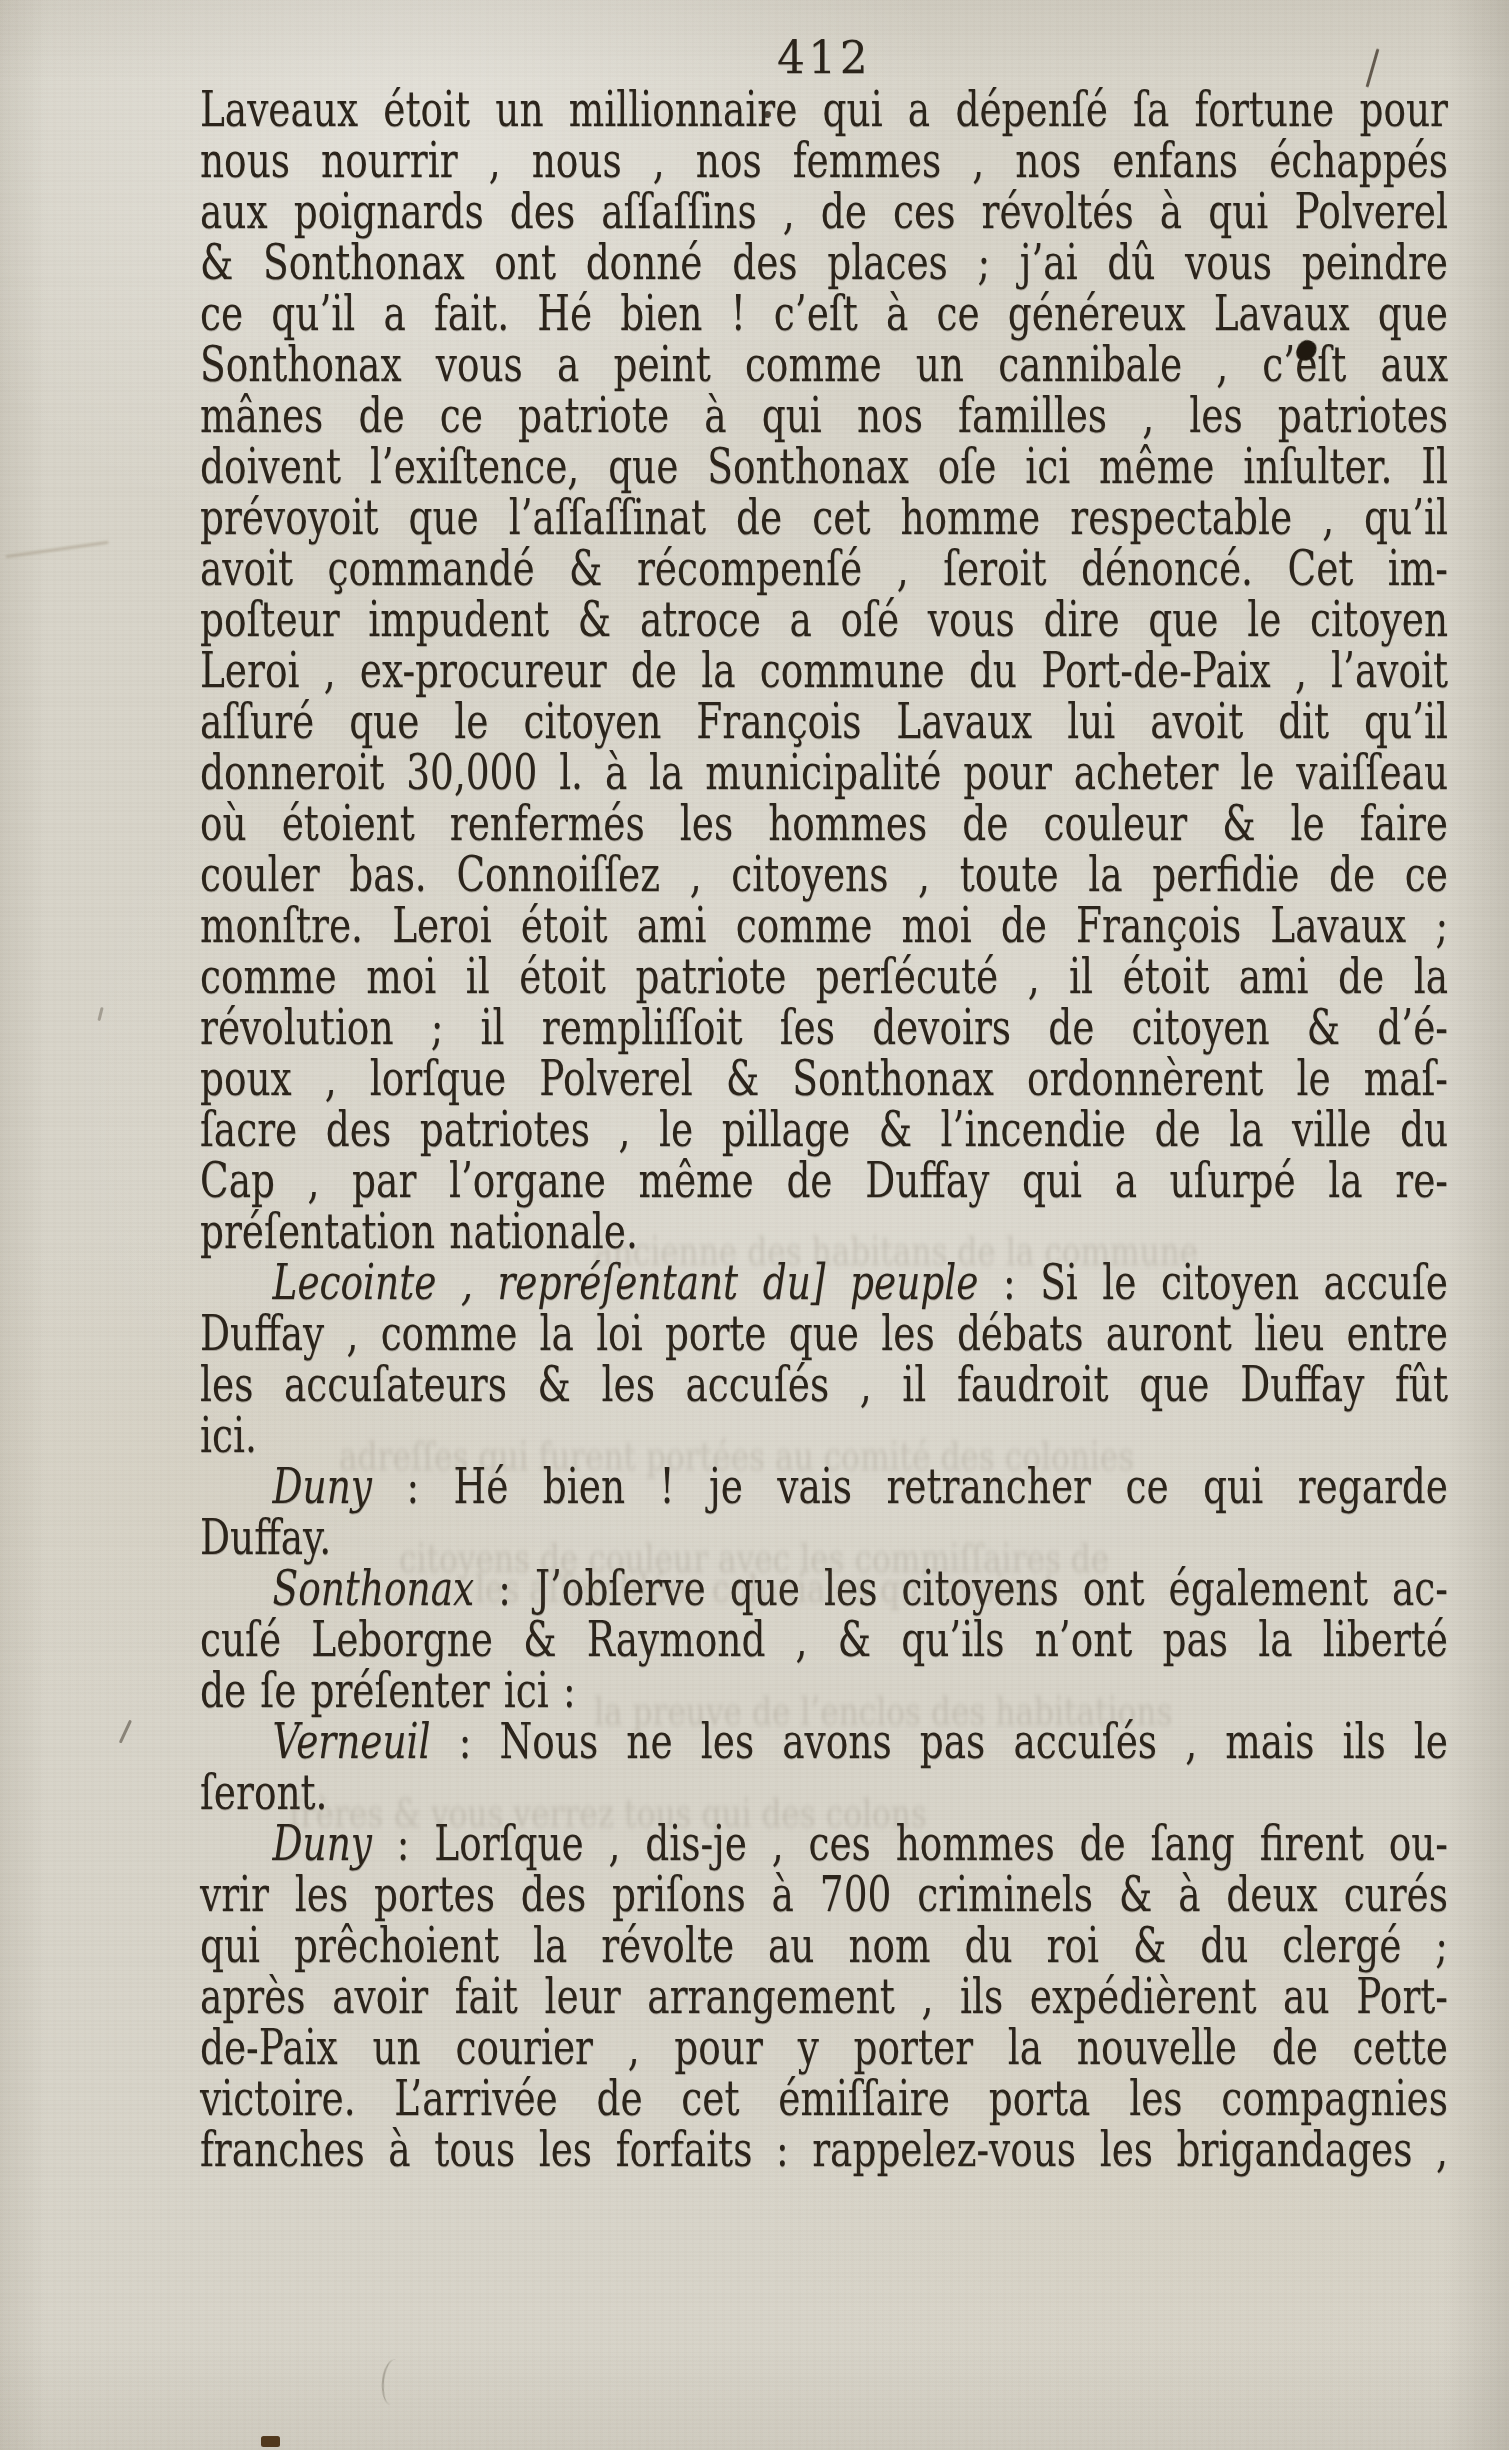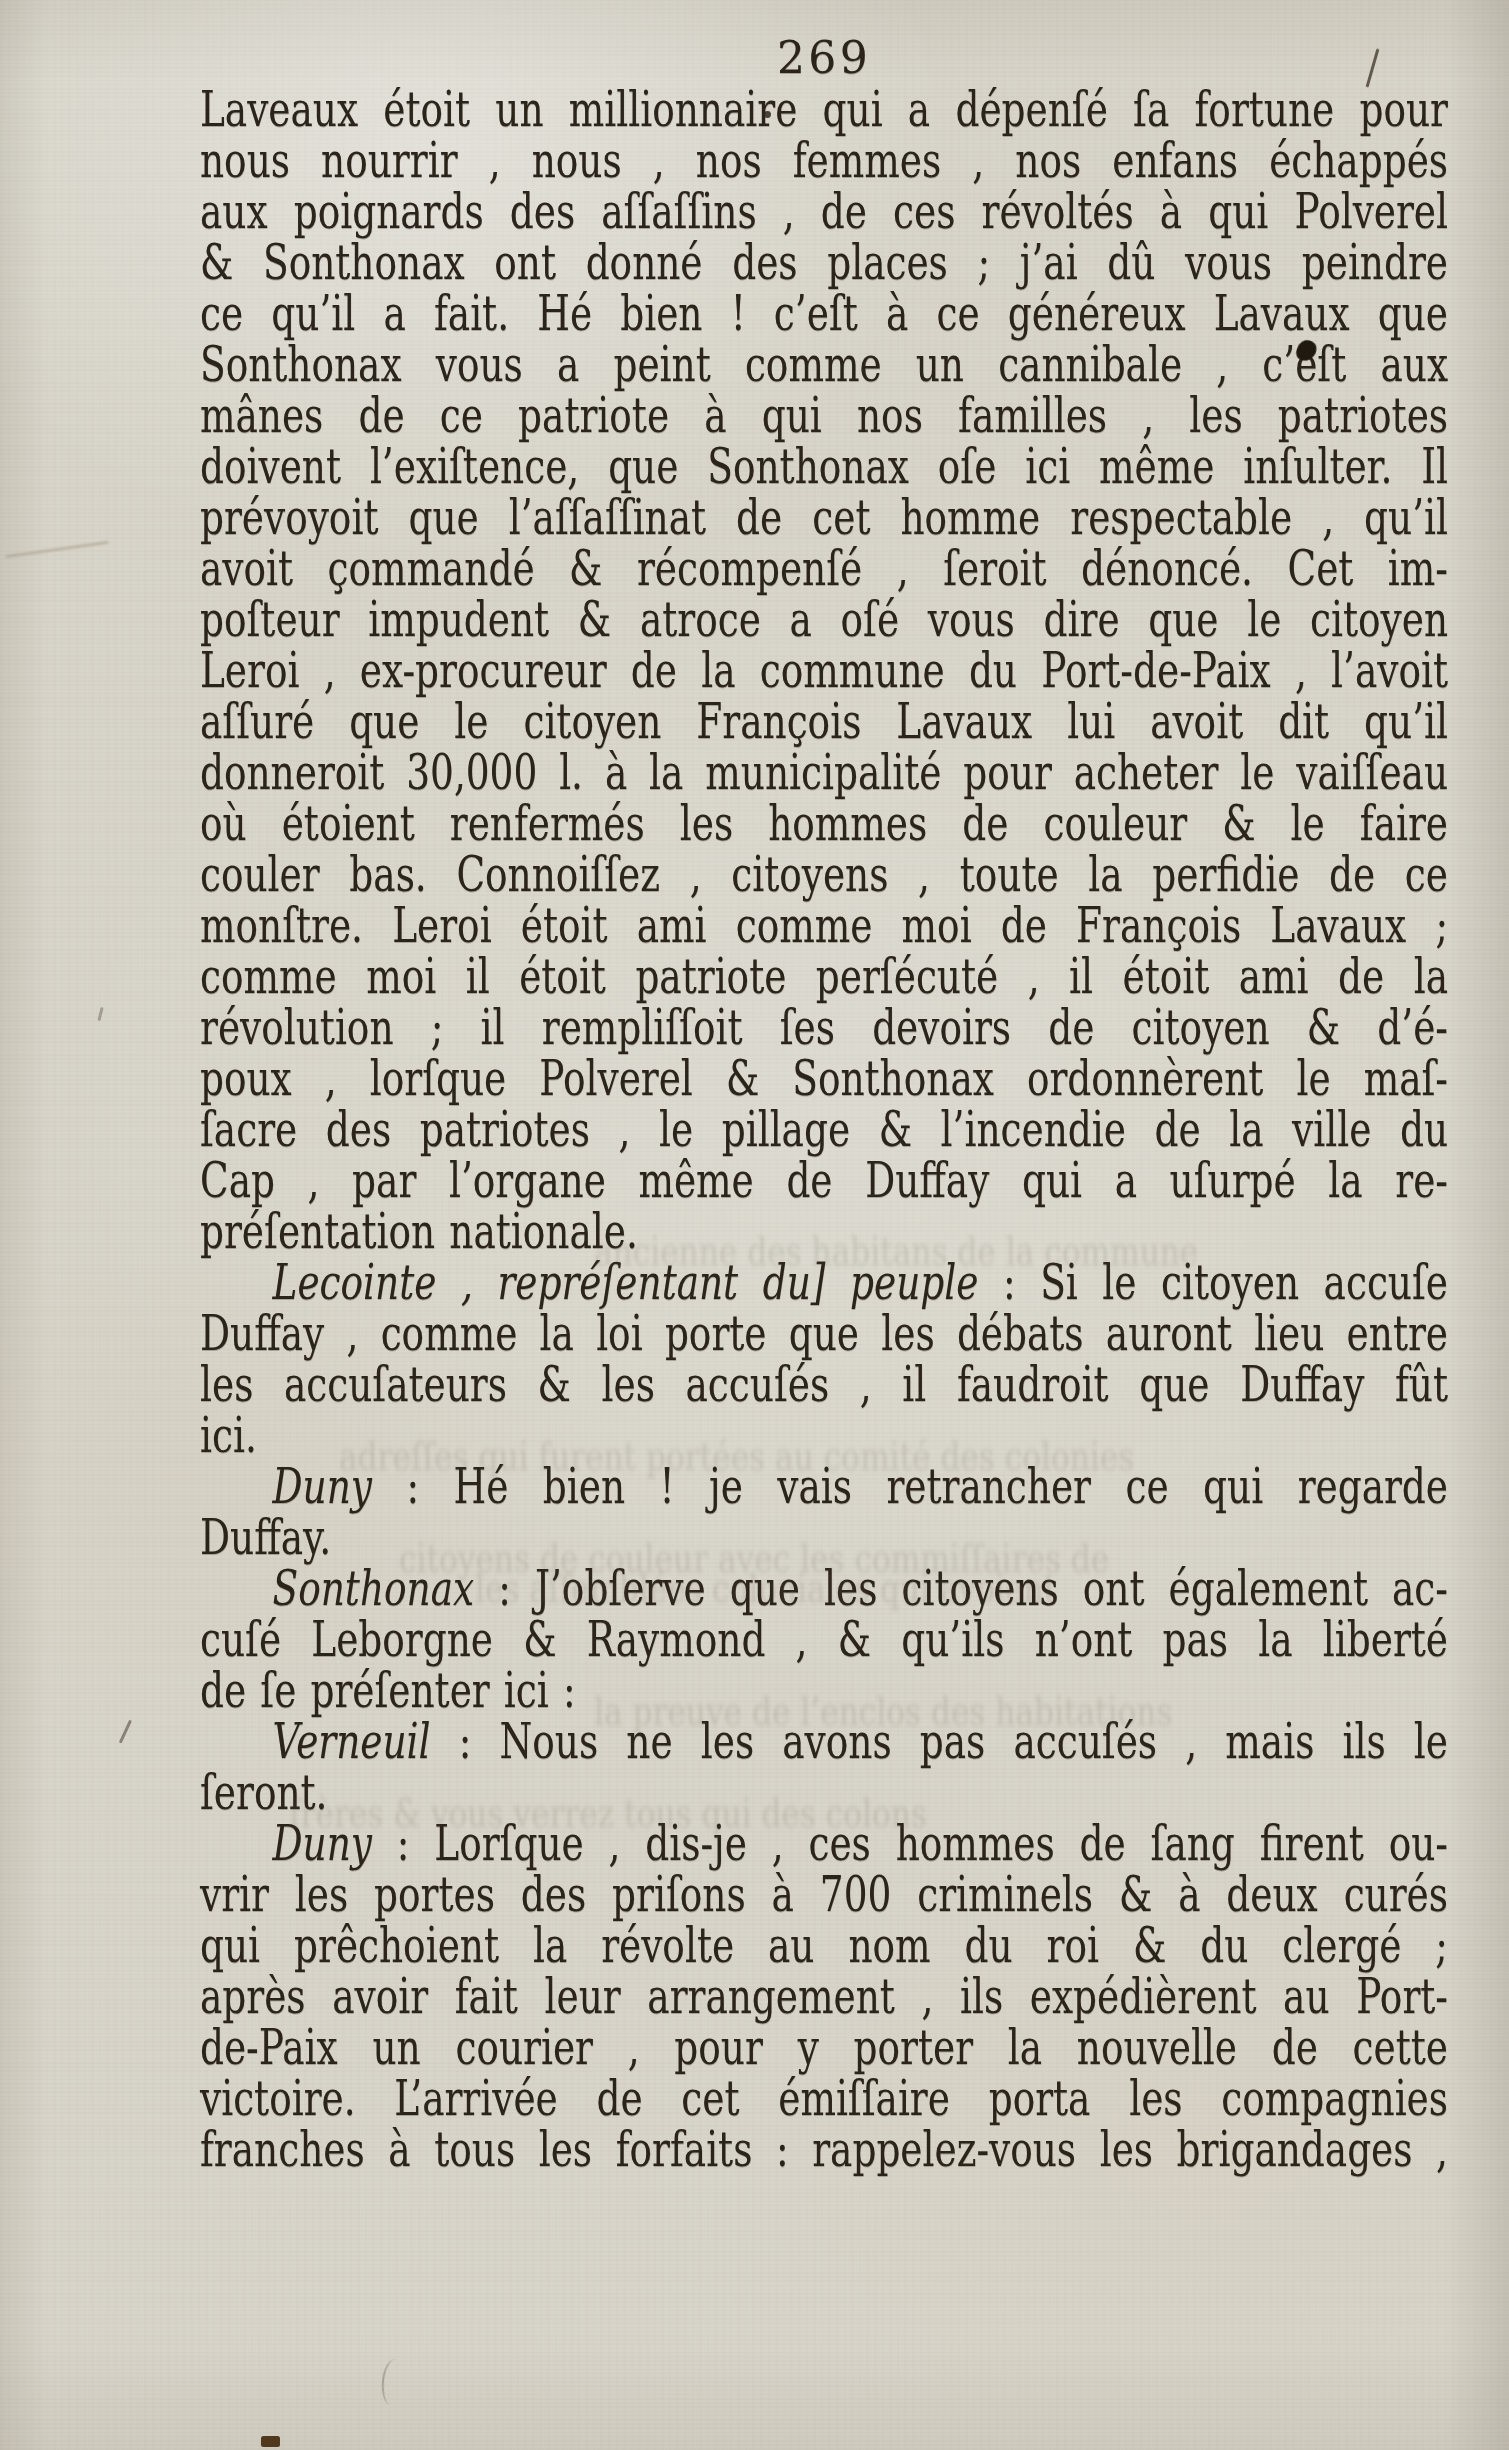--- a/index.html
+++ b/index.html
@@ -63,21 +63,21 @@
   .corner-speck{left:261px;top:2436px;width:18.7px;height:11px;background:#4a3014;border-radius:2.5px;opacity:.95;}
   .margin-slash{left:124px;top:1719px;width:2.5px;height:24.6px;background:#3c3428;transform:rotate(25deg);opacity:.5;border-radius:1.7px;}
   .margin-scratch{left:5.1px;top:548px;width:104px;height:2.5px;background:rgba(158,148,128,.48);transform:rotate(-8deg);filter:blur(0.8px);border-radius:1.7px;}
   .margin-tick{left:99px;top:1007px;width:2.5px;height:14.4px;background:#453c2e;transform:rotate(14deg);opacity:.35;border-radius:1.7px;}
 </style>
 </head>
 <body>
 
 <div class="scan">
 
-  <div class="pagenum">269</div>
+  <div class="pagenum">412</div>
 
   <div class="textblock" id="textblock">
       <div class="line jst"><span>Laveaux étoit un millionnaire qui a dépenſé ſa fortune pour</span></div>
       <div class="line jst"><span>nous nourrir , nous , nos femmes , nos enfans échappés</span></div>
       <div class="line jst"><span>aux poignards des aſſaſſins , de ces révoltés à qui Polverel</span></div>
       <div class="line jst"><span>&amp; Sonthonax ont donné des places ; j’ai dû vous peindre</span></div>
       <div class="line jst"><span>ce qu’il a fait. Hé bien ! c’eſt à ce généreux Lavaux que</span></div>
       <div class="line jst"><span>Sonthonax vous a peint comme un cannibale , c’eſt aux</span></div>
       <div class="line jst"><span>mânes de ce patriote à qui nos familles , les patriotes</span></div>
       <div class="line jst"><span>doivent l’exiſtence, que Sonthonax oſe ici même inſulter. Il</span></div>

